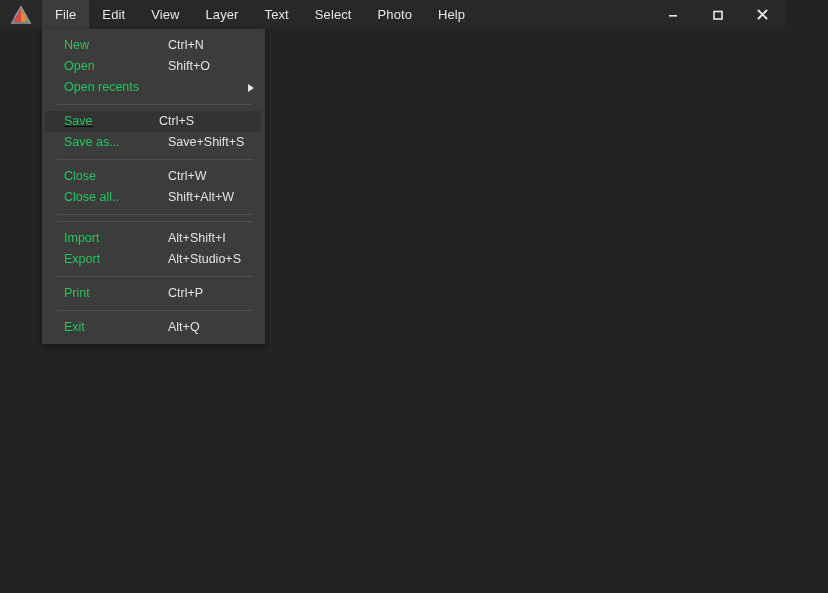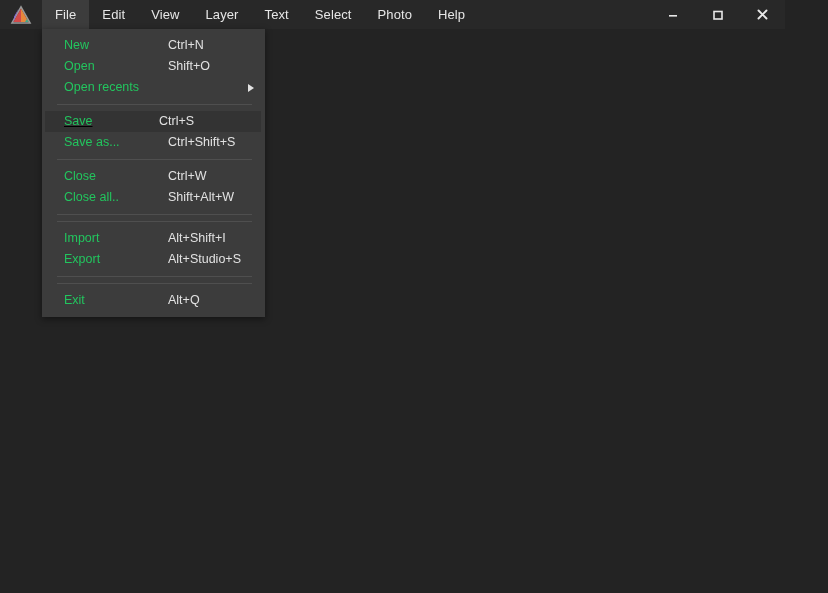--- a/index.html
+++ b/index.html
@@ -216,21 +216,21 @@
   </div>
 
   <div class="menu-sep"></div>
 
   <div class="menu-row highlight">
     <span class="menu-label">Save</span>
     <span class="menu-shortcut">Ctrl+S</span>
   </div>
   <div class="menu-row">
     <span class="menu-label">Save as...</span>
-    <span class="menu-shortcut">Ctrl+Shift+S</span>
+    <span class="menu-shortcut">Save+Shift+S</span>
   </div>
 
   <div class="menu-sep"></div>
 
   <div class="menu-row">
     <span class="menu-label">Close</span>
     <span class="menu-shortcut">Ctrl+W</span>
   </div>
   <div class="menu-row">
     <span class="menu-label">Close all..</span>
@@ -246,20 +246,24 @@
     <span class="menu-label">Import</span>
     <span class="menu-shortcut">Alt+Shift+I</span>
   </div>
   <div class="menu-row">
     <span class="menu-label">Export</span>
     <span class="menu-shortcut">Alt+Studio+S</span>
   </div>
 
   <div class="menu-sep"></div>
 
+  <div class="menu-row">
+    <span class="menu-label">Print</span>
+    <span class="menu-shortcut">Ctrl+P</span>
+  </div>
 
   <div class="menu-sep"></div>
 
   <div class="menu-row">
     <span class="menu-label">Exit</span>
     <span class="menu-shortcut">Alt+Q</span>
   </div>
 
 </div>
 

